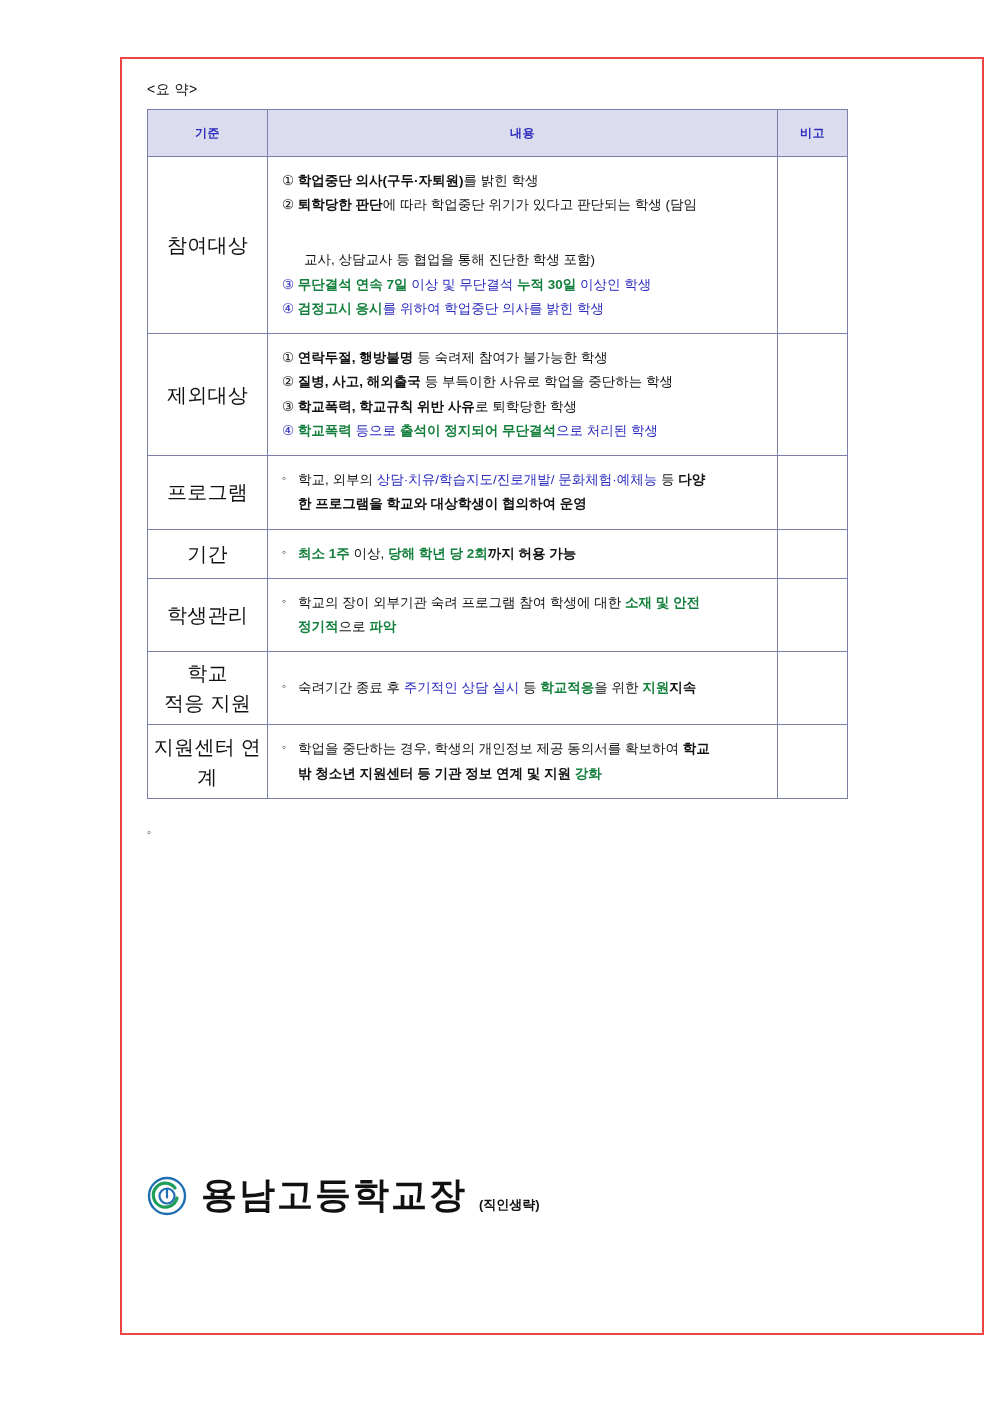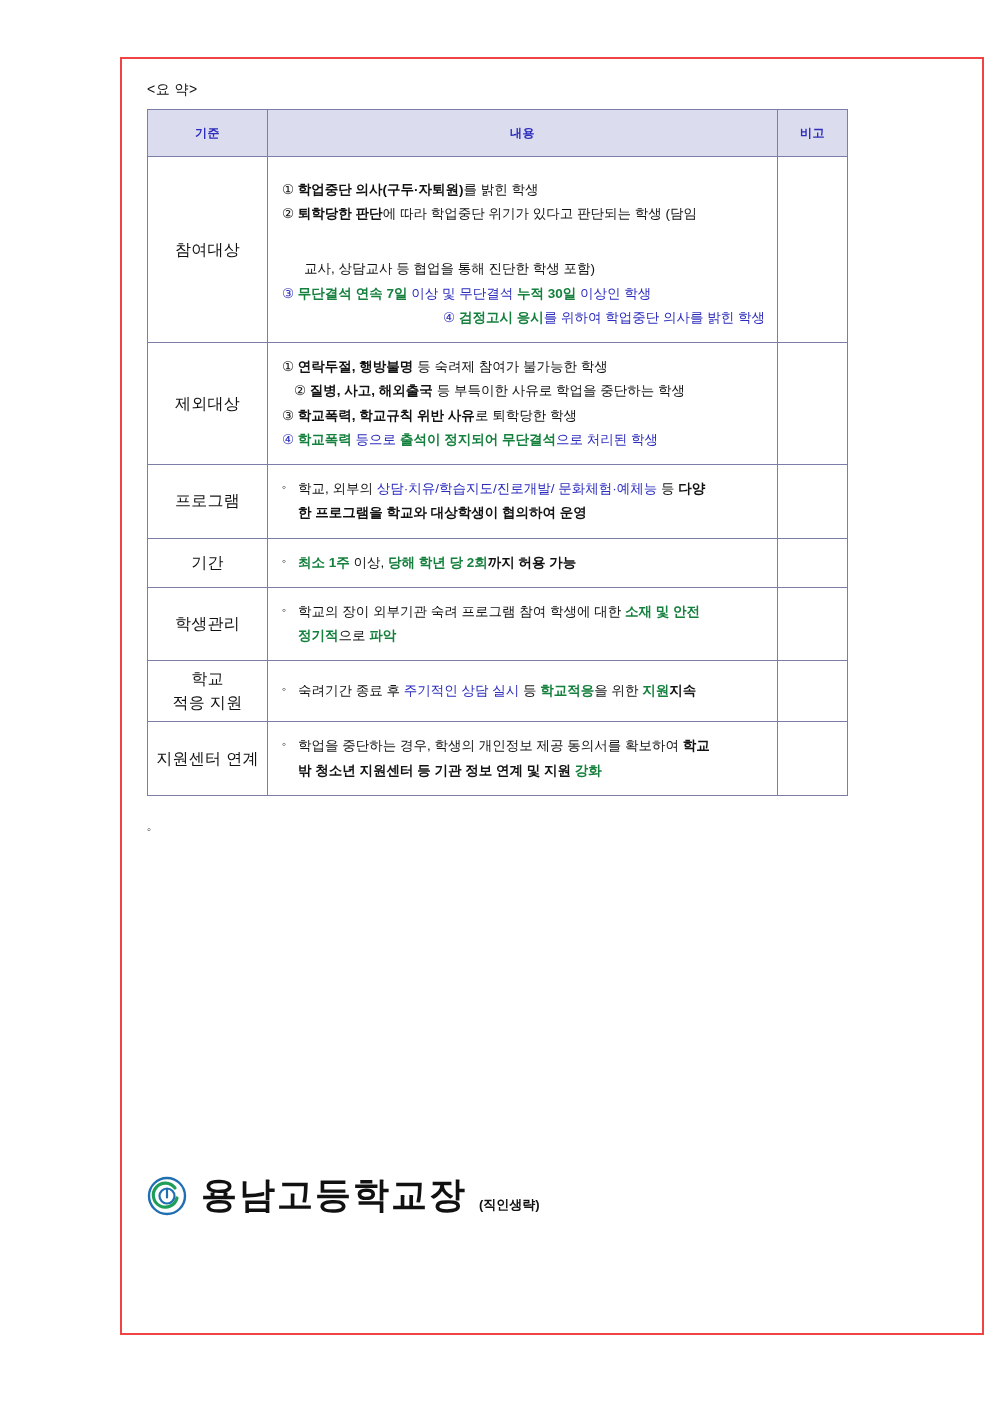--- a/index.html
+++ b/index.html
@@ -51,21 +51,21 @@
     font-weight: bold;
     height: 44px;
     letter-spacing: 0.5px;
   }
   .col-crit { width: 120px; }
   .col-body { width: 510px; }
   .col-note { width: 70px; }
 
   td.criteria {
     text-align: center;
-    font-size: 16px;
+    font-size: 20px;
     color: #111;
     line-height: 1.5;
     padding: 6px 2px;
     letter-spacing: 0.3px;
   }
   td.body-cell {
     padding: 12px 12px 12px 14px;
     font-size: 13.5px;
     line-height: 1.72;
     color: #111;
@@ -158,33 +158,33 @@
         <tr>
           <th>기준</th>
           <th>내용</th>
           <th>비고</th>
         </tr>
       </thead>
       <tbody id="table-body">
           <tr>
             <td class="criteria">참여대상</td>
             <td class="body-cell">
-              <div class="item" style="padding-left: 0px; margin-top: 9px;"><span>① </span><span class="b">학업중단 의사(구두·자퇴원)</span><span>를 밝힌 학생</span></div>
+              <div class="item" style="padding-left: 0px;"><span>① </span><span class="b">학업중단 의사(구두·자퇴원)</span><span>를 밝힌 학생</span></div>
               <div class="item" style="padding-left: 0px;"><span>② </span><span class="b">퇴학당한 판단</span><span>에 따라 학업중단 위기가 있다고 판단되는 학생 (담임</span></div>
               <div class="item" style="padding-left: 22px; margin-top: 32px;"><span>교사, 상담교사 등 협업을 통해 진단한 학생 포함)</span></div>
               <div class="item" style="padding-left: 0px;"><span class="blue">③ </span><span class="blue-b">무단결석 </span><span class="blue-b">연속 7일</span><span class="blue"> 이상 및 무단결석 </span><span class="blue-b">누적 30일</span><span class="blue"> 이상인 학생</span></div>
-              <div class="item" style="padding-left: 0px; text-align: right;"><span class="blue">④ </span><span class="blue-b">검정고시 응시</span><span class="blue">를 위하여 학업중단 의사를 밝힌 학생</span></div>
+              <div class="item" style="padding-left: 0px;"><span class="blue">④ </span><span class="blue-b">검정고시 응시</span><span class="blue">를 위하여 학업중단 의사를 밝힌 학생</span></div>
             </td>
             <td class="note-cell"></td>
           </tr>
           <tr>
             <td class="criteria">제외대상</td>
             <td class="body-cell">
               <div class="item" style="padding-left: 0px;"><span>① </span><span class="b">연락두절, 행방불명</span><span> 등 숙려제 참여가 불가능한 학생</span></div>
-              <div class="item" style="padding-left: 0px; margin-left: 12px;"><span>② </span><span class="b">질병, 사고, 해외출국</span><span> 등 부득이한 사유로 학업을 중단하는 학생</span></div>
+              <div class="item" style="padding-left: 0px;"><span>② </span><span class="b">질병, 사고, 해외출국</span><span> 등 부득이한 사유로 학업을 중단하는 학생</span></div>
               <div class="item" style="padding-left: 0px;"><span>③ </span><span class="b">학교폭력, 학교규칙 위반 사유</span><span>로 퇴학당한 학생</span></div>
               <div class="item" style="padding-left: 0px;"><span class="blue">④ </span><span class="blue-b">학교폭력</span><span class="blue"> 등으로 </span><span class="blue-b">출석이 정지되어 무단결석</span><span class="blue">으로 처리된 학생</span></div>
             </td>
             <td class="note-cell"></td>
           </tr>
           <tr>
             <td class="criteria">프로그램</td>
             <td class="body-cell">
               <div class="bullet-line"><span class="bul">◦</span><span>학교, 외부의 </span><span class="blue">상담·치유/학습지도/진로개발/ 문화체험·예체능</span><span> 등 </span><span class="b">다양</span></div>
               <div class="bullet-line" style="padding-left: 16px;"><span class="b">한 프로그램을 학교와 대상학생이 협의하여 운영</span></div>

